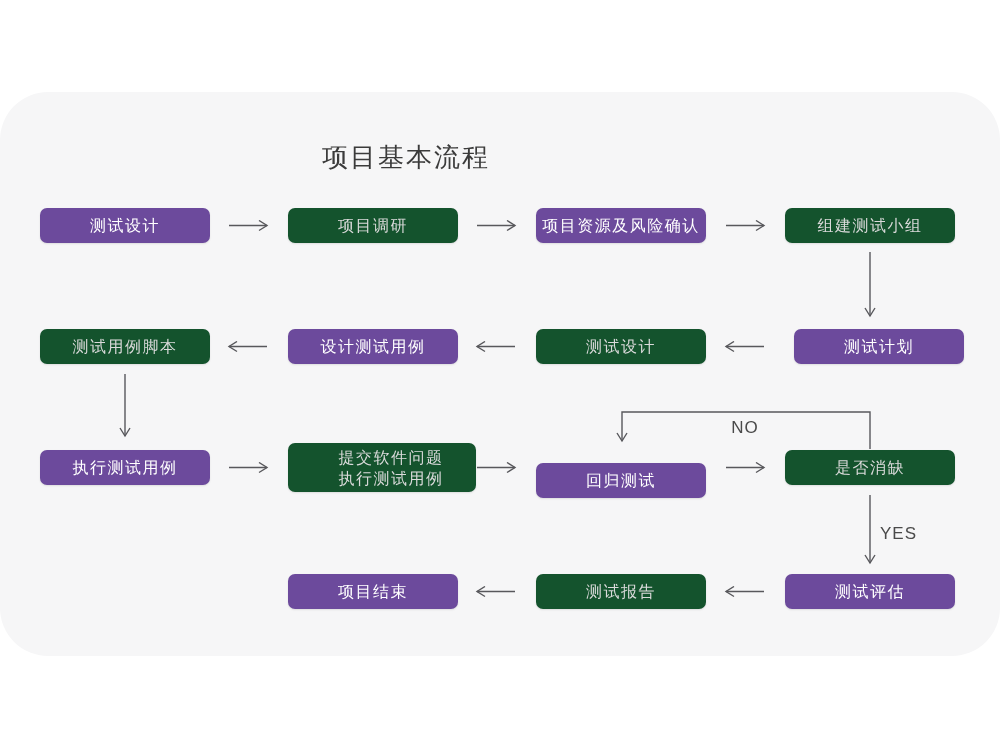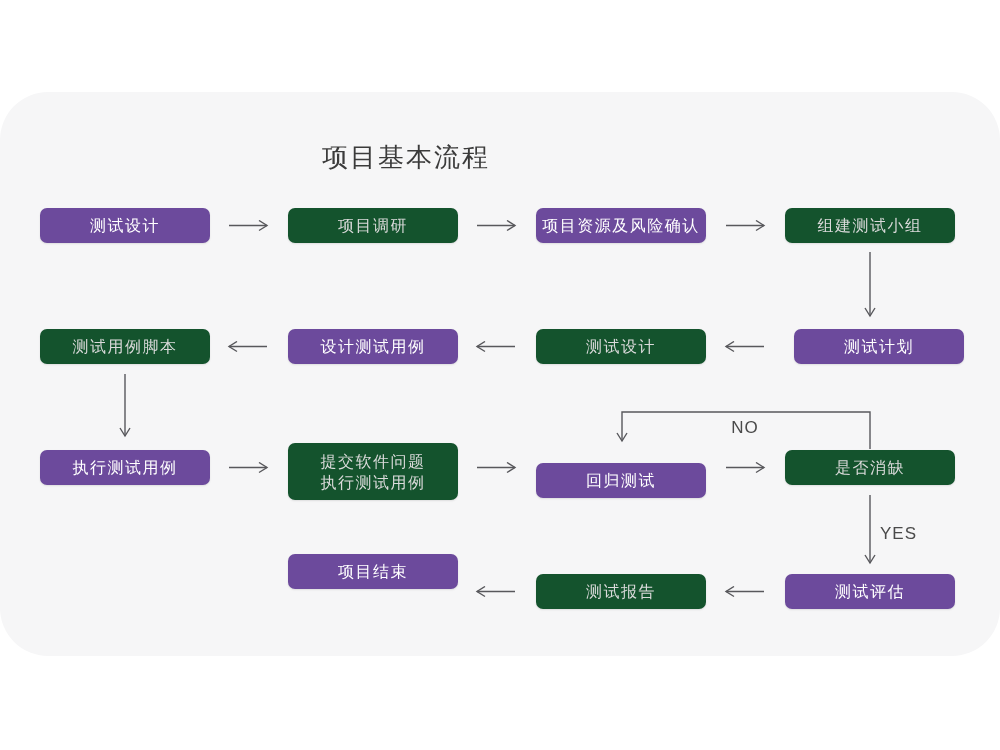--- a/index.html
+++ b/index.html
@@ -16,21 +16,21 @@
     font-size:26px;letter-spacing:2px;color:#3b3b3b;font-weight:500;
   }
   .node{
     position:absolute;width:170px;height:35px;border-radius:7px;
     display:flex;align-items:center;justify-content:center;flex-direction:column;
     font-size:16px;letter-spacing:1.5px;line-height:21px;
     box-shadow:0 1px 2px rgba(0,0,0,0.10);
   }
   .purple{background:#6c4a9c;color:#ffffff;}
   .gray{background:#14532d;color:#dadada;}
-  .tall{height:57px;}
+  .tall{height:49px;padding-left:18px;}
   svg.arrows{position:absolute;left:0;top:0;pointer-events:none;}
   svg.arrows line, svg.arrows path{stroke:#58585c;stroke-width:1.4;fill:none;}
   svg.arrows text{fill:#4a4a4a;font-size:17px;letter-spacing:1px;font-family:"Liberation Sans","DejaVu Sans",sans-serif;}
 </style>
 </head>
 <body>
 
 <div class="card"></div>
 <div class="title">项目基本流程</div>
 
@@ -45,21 +45,21 @@
 <div class="node purple" style="left:794px;top:329px">测试计划</div>
 
 <div class="node purple" style="left:40px;top:450px">执行测试用例</div>
 <div class="node gray tall" style="left:288px;top:443px">
   <span>提交软件问题</span>
   <span>执行测试用例</span>
 </div>
 <div class="node purple" style="left:536px;top:463px">回归测试</div>
 <div class="node gray" style="left:785px;top:450px">是否消缺</div>
 
-<div class="node purple" style="left:288px;top:554px">项目结束</div>
+<div class="node purple" style="left:288px;top:574px">项目结束</div>
 <div class="node gray" style="left:536px;top:574px">测试报告</div>
 <div class="node purple" style="left:785px;top:574px">测试评估</div>
 
 <svg class="arrows" width="1000" height="750">
   <defs>
     <marker id="ah" viewBox="0 0 12 12" refX="9" refY="6" markerWidth="12" markerHeight="12" orient="auto" markerUnits="userSpaceOnUse">
       <path d="M1,1 L9,6 L1,11" fill="none" stroke="#58585c" stroke-width="1.4"></path>
     </marker>
   </defs>
 

